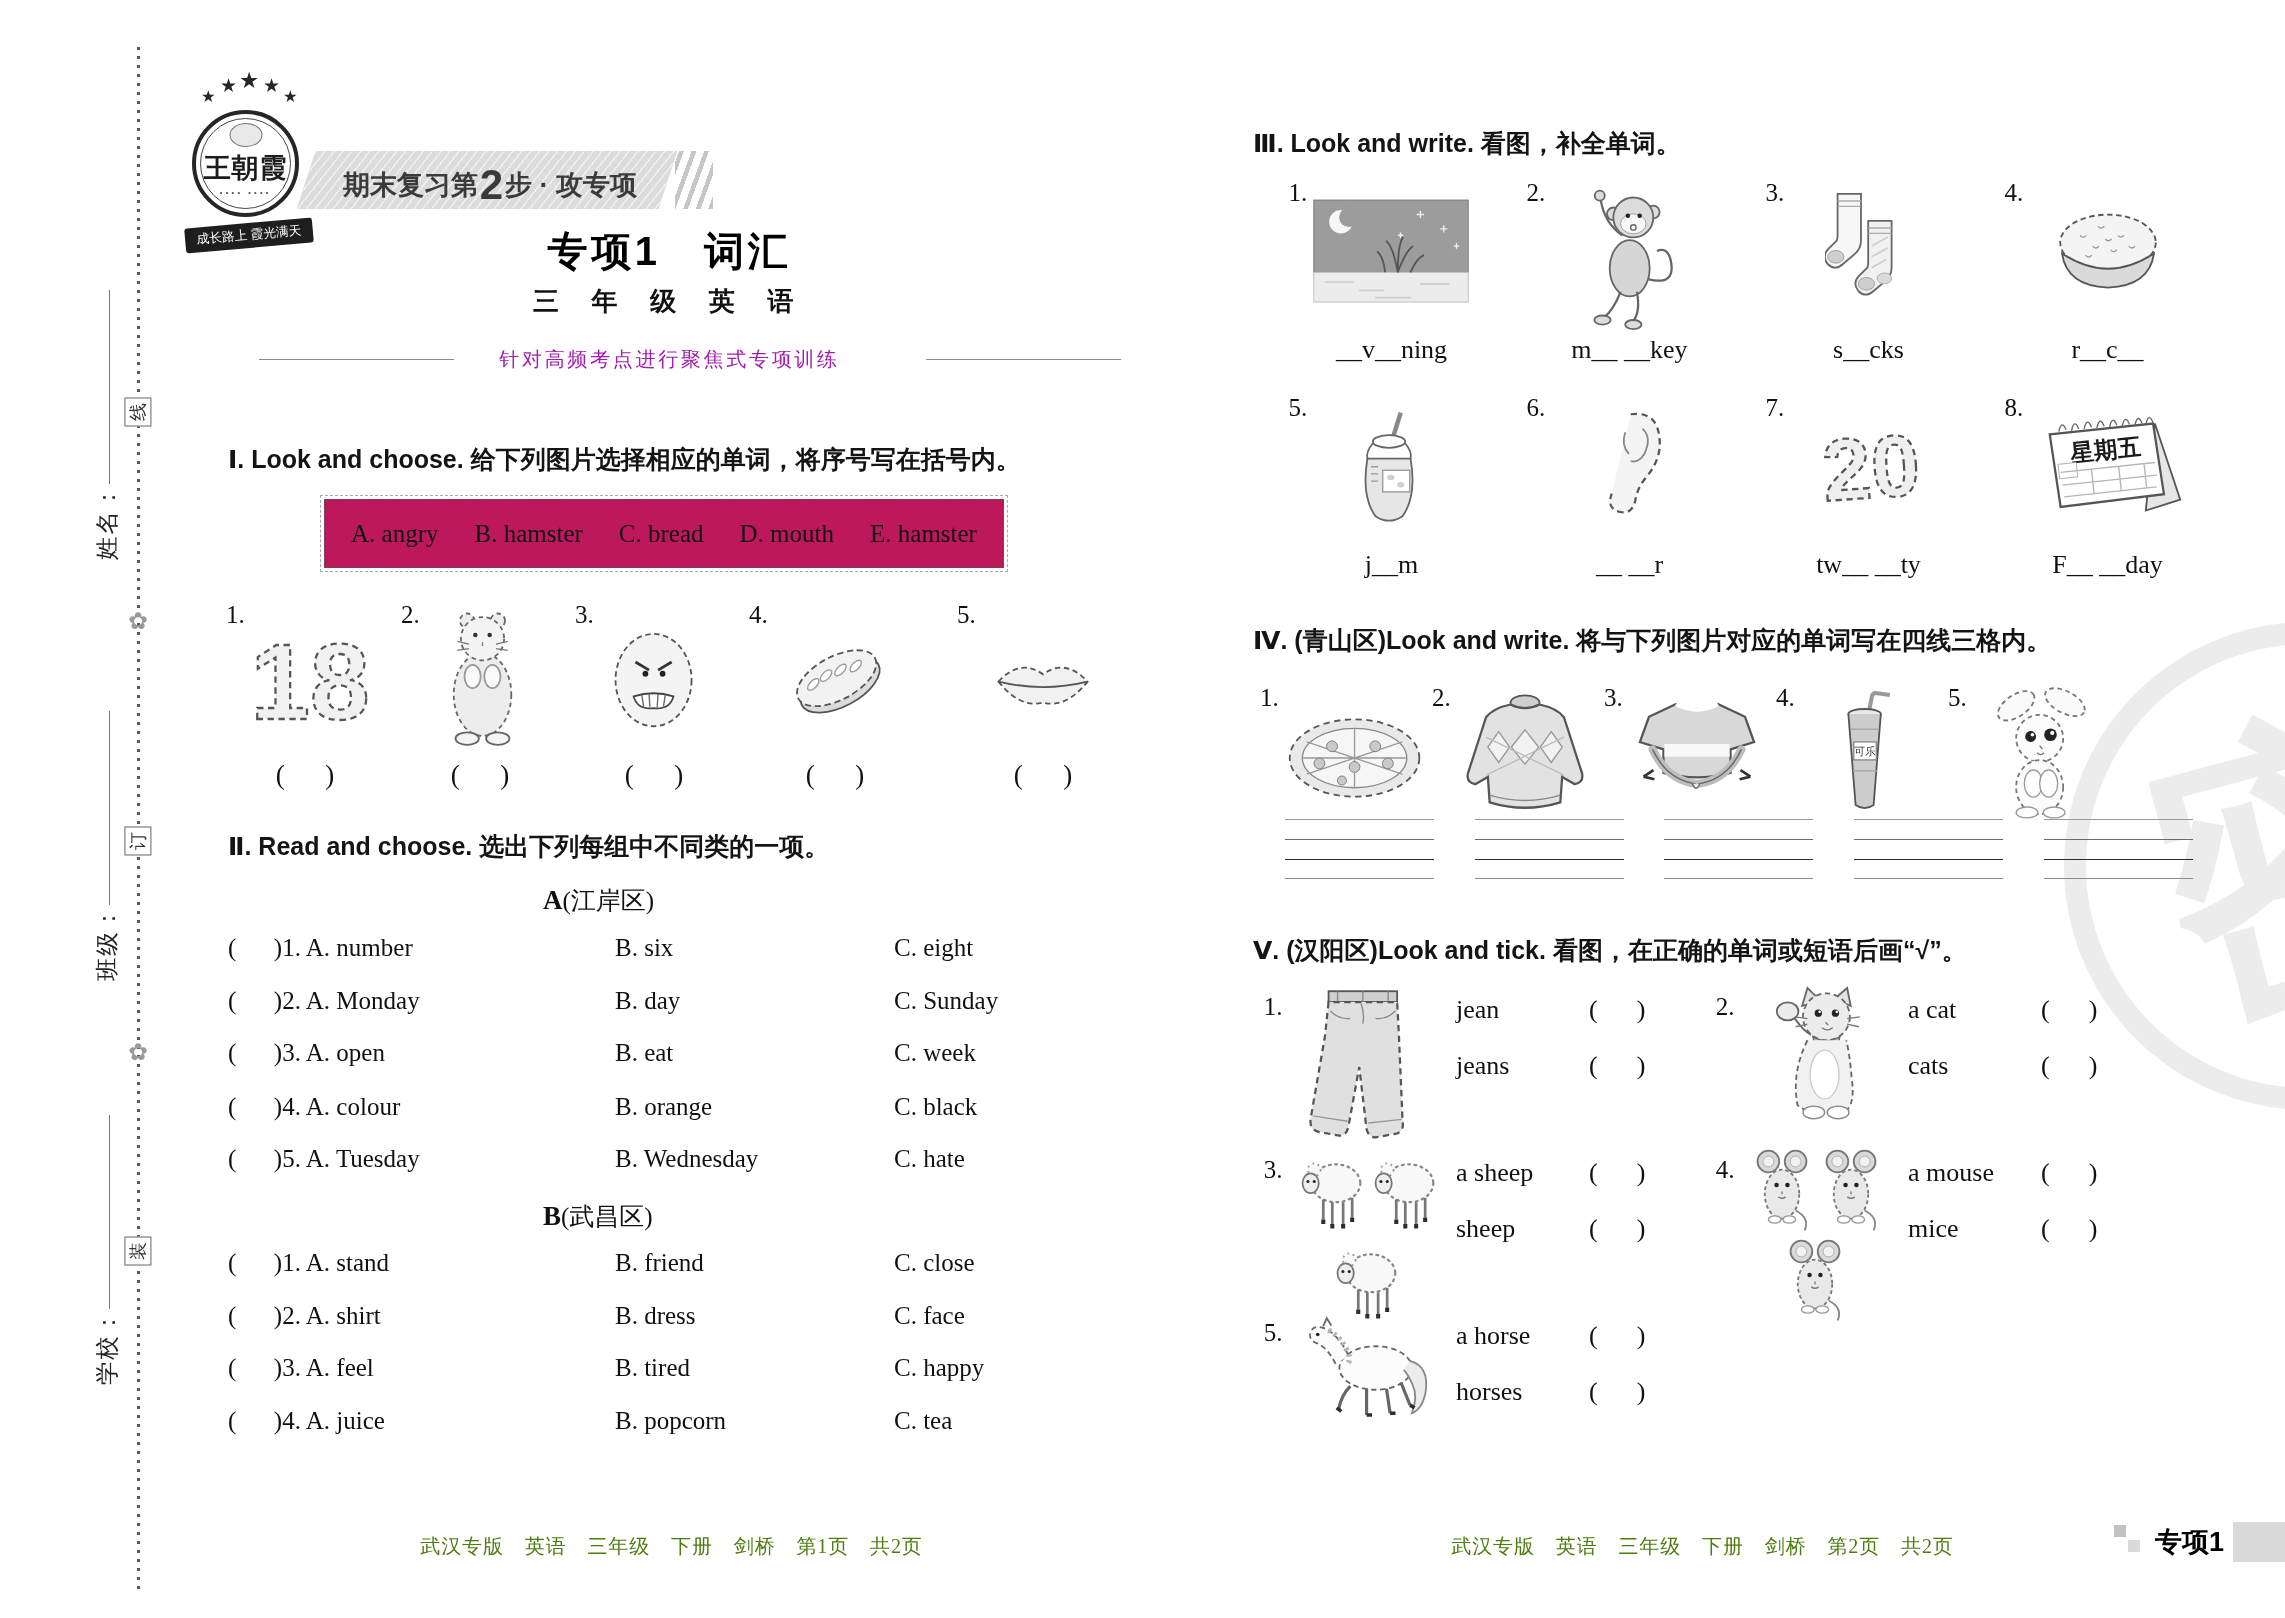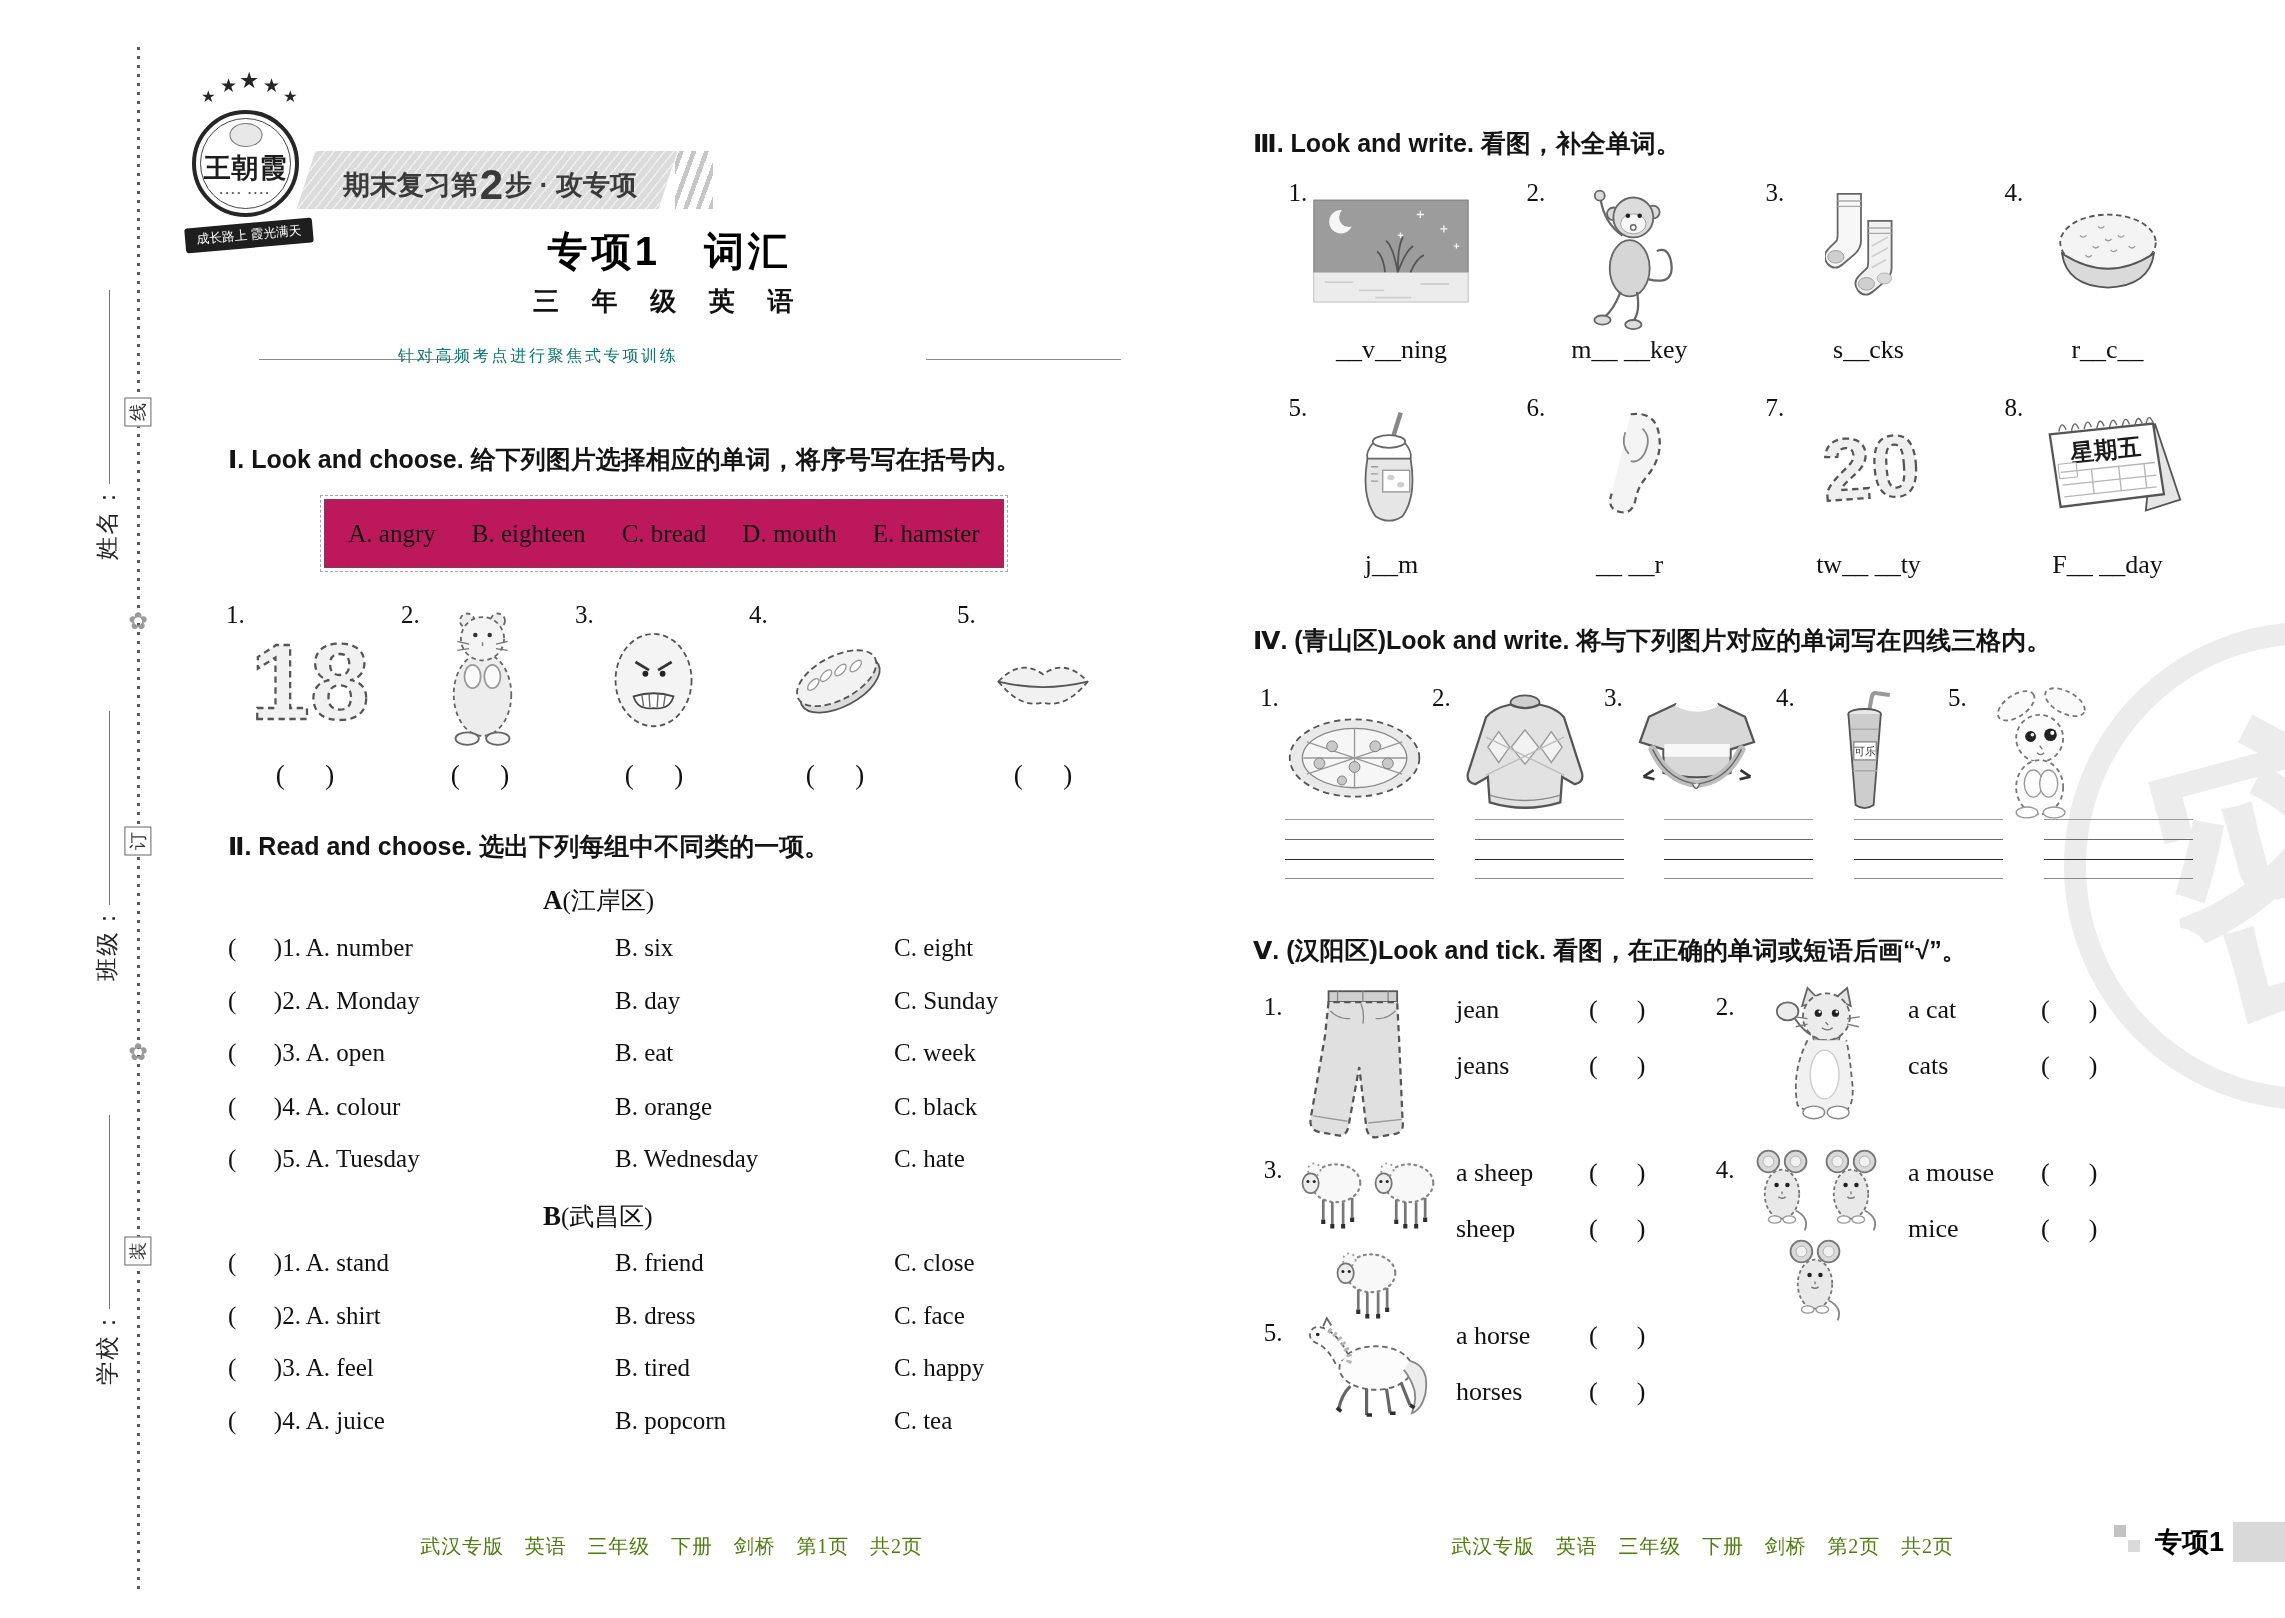--- a/index.html
+++ b/index.html
@@ -36,21 +36,21 @@
   .banner-stripes{position:absolute;left:675px;top:151px;width:38px;height:58px;
      background:repeating-linear-gradient(-70deg,#c6c6c6 0 4.5px,transparent 4.5px 11.8px);}
   .banner-text{position:absolute;left:318px;top:161px;width:344px;text-align:center;color:#3a3a3a;
      font-family:"Liberation Sans","DejaVu Sans",sans-serif;font-weight:700;font-size:27px;white-space:nowrap;}
   .banner-text .big2{font-size:42px;vertical-align:-5.4px;padding:0 1.8px;}
   
   .title{position:absolute;left:398px;top:224px;width:543px;text-align:center;
      font-family:"Liberation Sans","DejaVu Sans",sans-serif;font-weight:700;font-size:40px;letter-spacing:3.6px;color:#000;}
   .grade{position:absolute;left:398px;top:284px;width:543px;text-align:center;
      font-family:"Liberation Sans","DejaVu Sans",sans-serif;font-weight:700;font-size:26px;letter-spacing:12.7px;color:#111;}
-  .tagline{position:absolute;left:398px;top:346px;width:543px;text-align:left;font-size:16px;color:#0f766e;letter-spacing:2.7px;}
+  .tagline{position:absolute;left:398px;top:346px;width:543px;text-align:center;font-size:20px;color:#a21caf;letter-spacing:2.7px;}
   .tl-line{position:absolute;top:359px;width:195px;border-top:1.8px solid #8a8a8a;}
   
   .wordbox{position:absolute;left:324px;top:499px;width:678px;height:67px;border:1.8px dashed #555;
      outline:1.8px dashed #a9a9a9;outline-offset:3.6px;display:flex;align-items:center;justify-content:center;gap:36px;
      font-size:25px;background:#be185d;}
   
   .s1col{position:absolute;top:597px;height:208px;}
   .s1col .num{position:absolute;left:0;top:3.6px;}
   .s1col .paren{position:absolute;left:0;right:0;top:163px;text-align:center;font-size:27px;}
   .picwrap{position:absolute;}
@@ -133,21 +133,21 @@
 
   <div class="title">专项1　词汇</div>
   <div class="grade">三 年 级 英 语</div>
   <span class="tl-line" style="left:259px;"></span>
   <div class="tagline">针对高频考点进行聚焦式专项训练</div>
   <span class="tl-line" style="left:926px;"></span>
 
   <div class="hd" style="left:228px;top:443px;">Ⅰ. Look and choose. 给下列图片选择相应的单词，将序号写在括号内。</div>
   <div class="wordbox">
     <span class="serif">A. angry</span>
-    <span class="serif">B. eighteen</span>
+    <span class="serif">B. hamster</span>
     <span class="serif">C. bread</span>
     <span class="serif">D. mouth</span>
     <span class="serif">E. hamster</span>
   </div>
 
   <div class="s1col" style="left:226px;width:158px;">
     <span class="num">1.</span>
     <span class="picwrap" style="left:25px;top:14.5px;">
       <svg width="118" height="136" viewBox="0 0 130 150">
           <text x="65" y="118" text-anchor="middle" font-size="118" font-weight="bold" fill="#f1f1f1" stroke="#555" stroke-width="2.5" stroke-dasharray="7 5" font-family="Liberation Sans, sans-serif">18</text>

